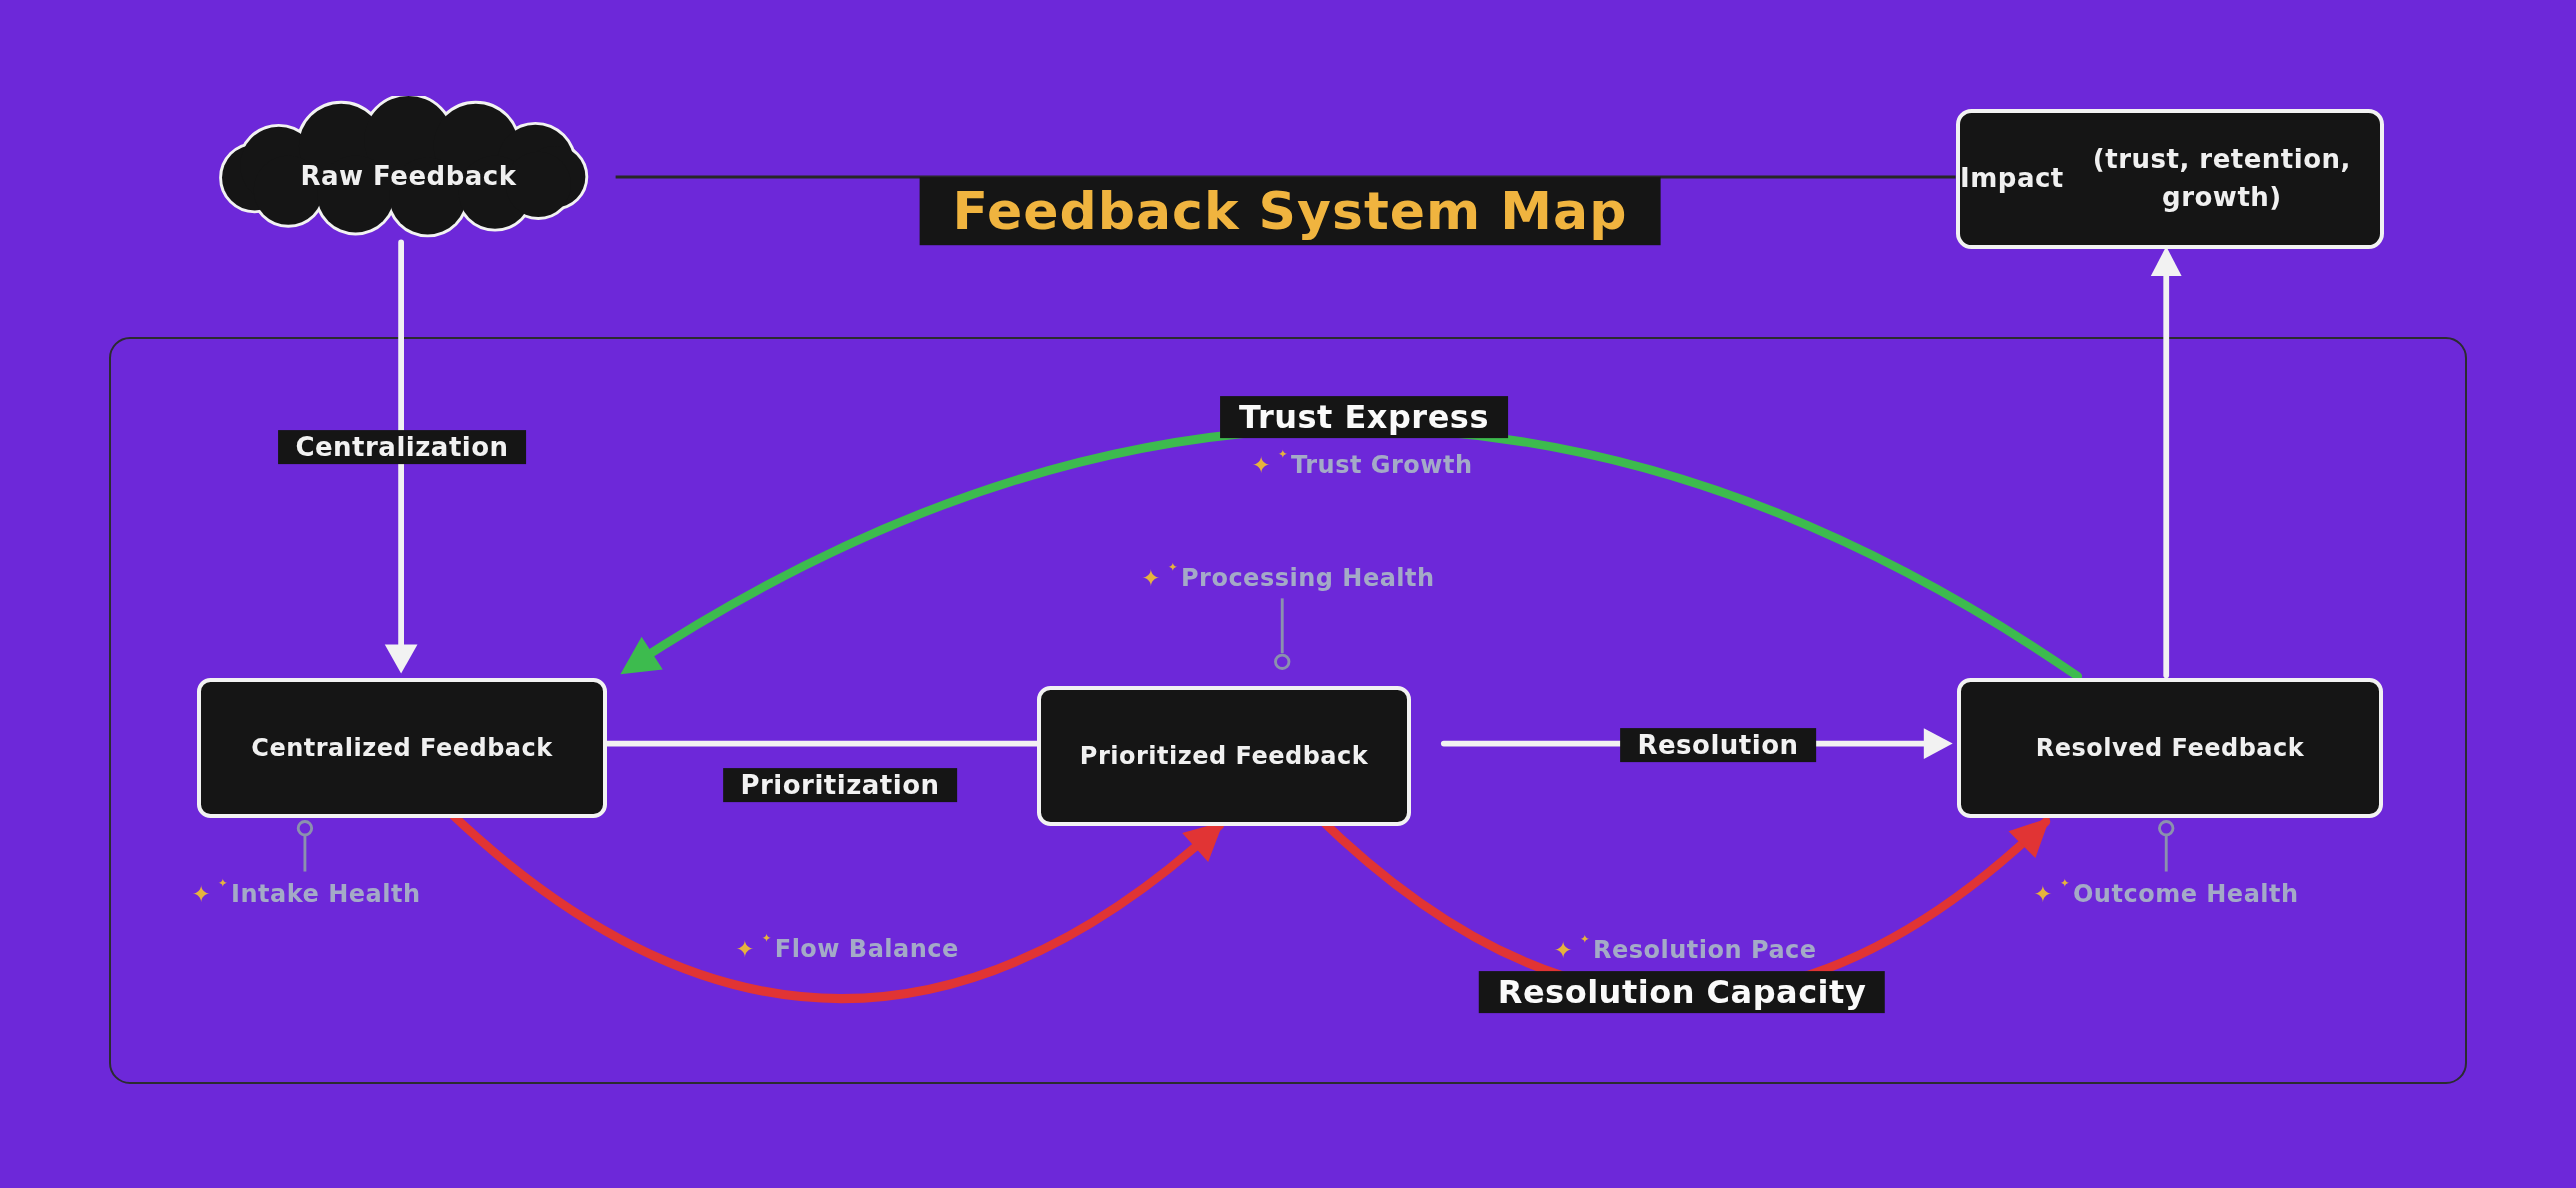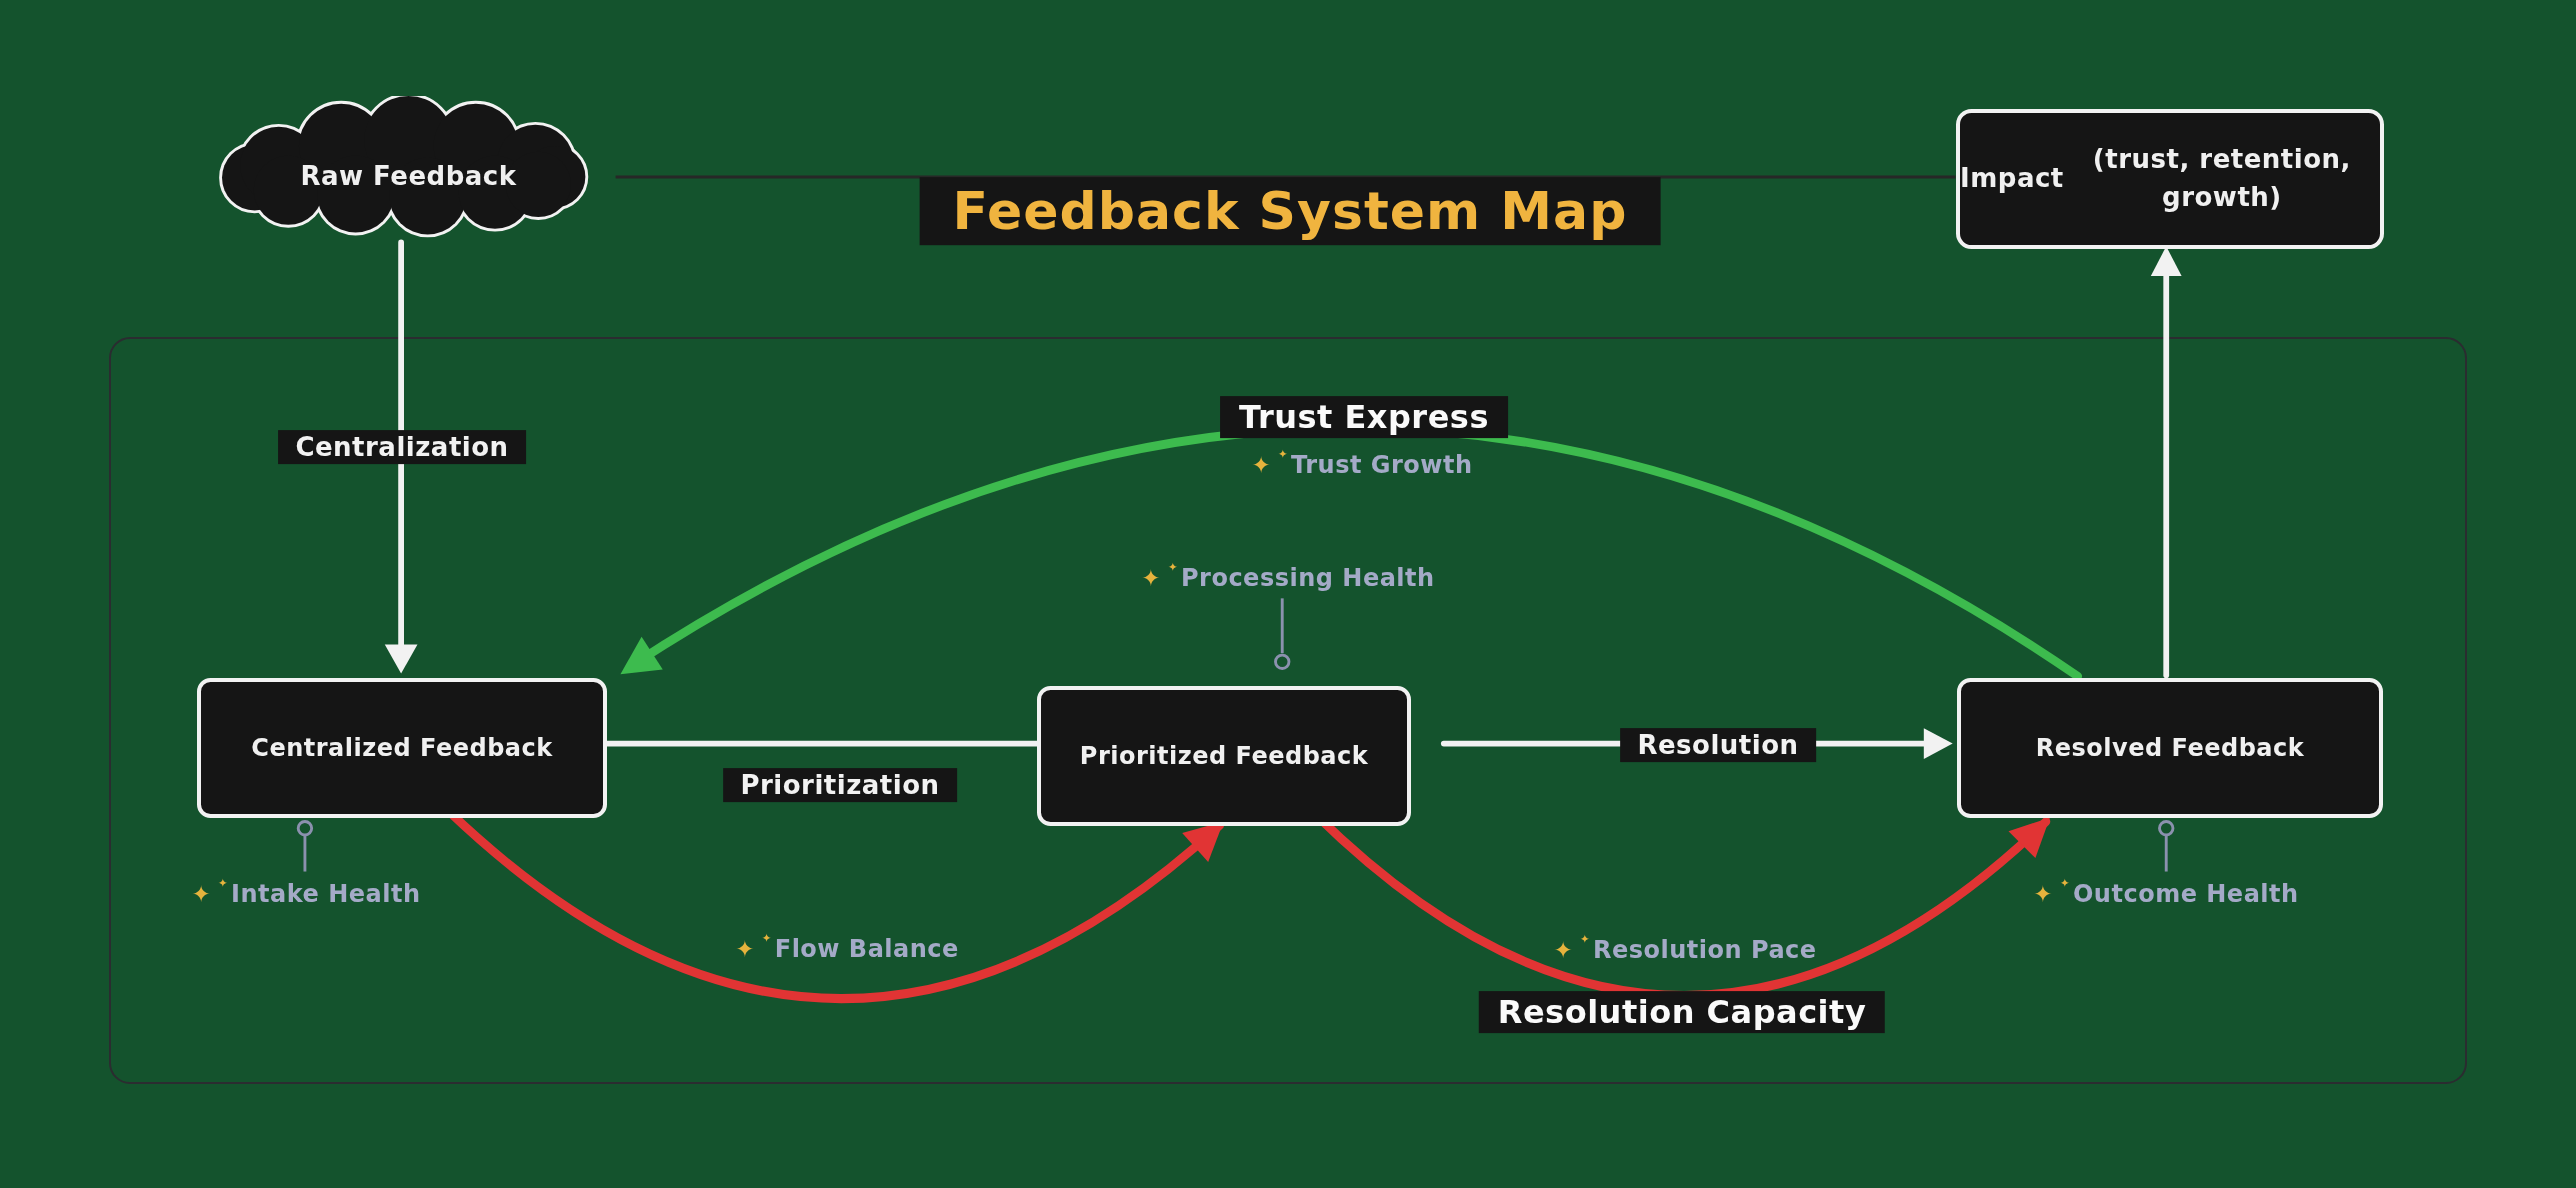--- a/index.html
+++ b/index.html
@@ -1,19 +1,19 @@
 <!DOCTYPE html>
 <html><head>
 <meta charset="utf-8">
 <style>
   html,body{margin:0;padding:0;background:#0d0d0d;}
   .stage{
     position:relative;
     width:2576px;height:1189px;
-    background:#14532d;
+    background:#6d28d9;
     overflow:hidden;
     font-family:"DejaVu Sans", sans-serif;
     color:#f0f0f0;
   }
   .abs{position:absolute;}
   .center{transform:translate(-50%,-50%);}
 
   
   .container-frame{
     left:109px;top:337px;width:2354px;height:743px;
@@ -175,21 +175,21 @@
       <span class="spark small">✦</span>
     <span>Trust Growth</span>
   </div>
 
   <div class="abs center sparkle-label" style="left:847px;top:949px;">
     <span class="spark big">✦</span>
       <span class="spark small">✦</span>
     <span>Flow Balance</span>
   </div>
 
-  <div class="abs center flow-label" style="left:1682px;top:992px;margin-top:20px;">Resolution Capacity</div>
+  <div class="abs center flow-label" style="left:1682px;top:992px;">Resolution Capacity</div>
   <div class="abs center sparkle-label" style="left:1685px;top:950px;">
     <span class="spark big">✦</span>
       <span class="spark small">✦</span>
     <span>Resolution Pace</span>
   </div>
 
   <div class="abs center sparkle-label" style="left:306px;top:894px;">
     <span class="spark big">✦</span>
       <span class="spark small">✦</span>
     <span>Intake Health</span>

